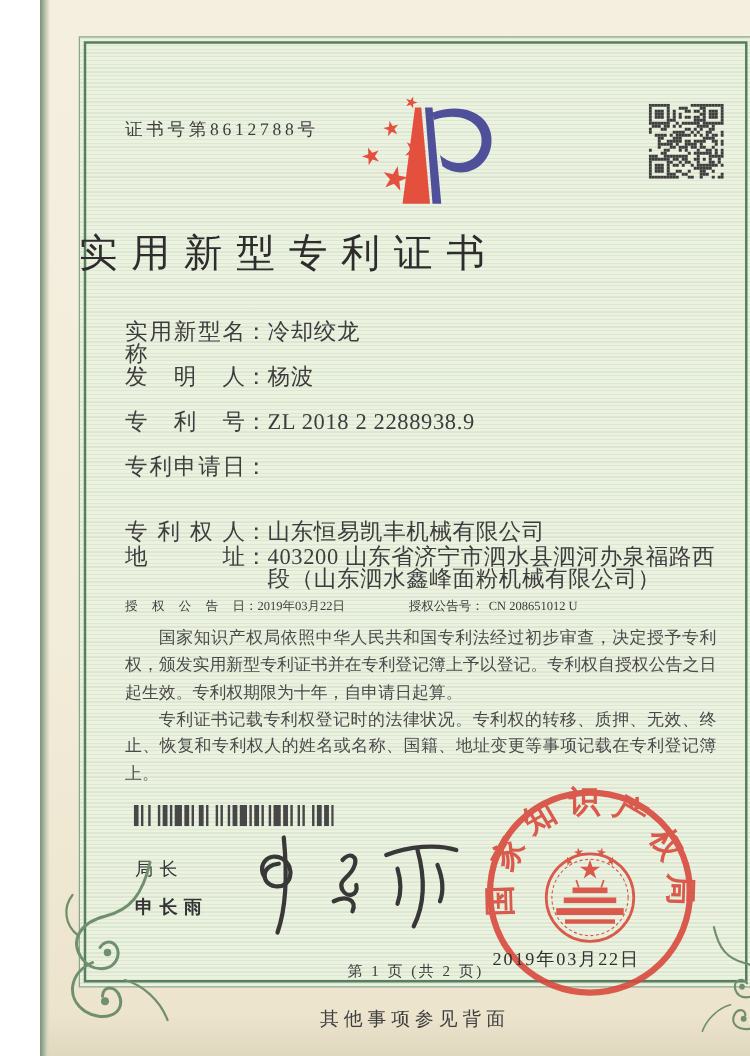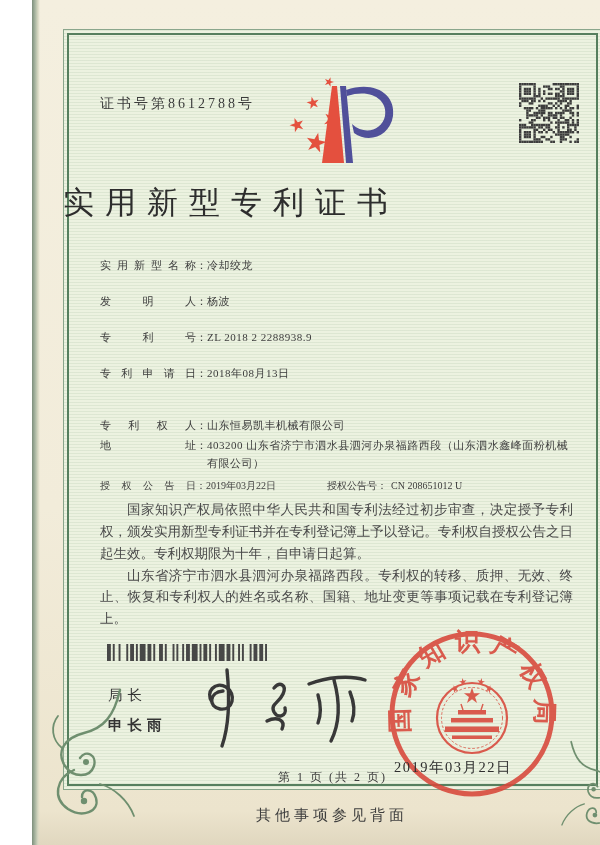--- a/index.html
+++ b/index.html
@@ -22,21 +22,21 @@
     content:"";position:absolute;left:3px;top:3px;right:3px;bottom:3px;
     border:2px solid #567f5e;pointer-events:none;
   }
   .abs{position:absolute;}
   .cert-no{left:68px;top:95px;font-size:14px;letter-spacing:3px;color:#3c3c3c;}
   .title{left:31px;top:182px;width:539px;text-align:left;font-size:31px;
     letter-spacing:11px;color:#2d2d2d;font-weight:400;}
   .logo{left:237px;top:70px;}
   .qr{left:487px;top:83px;}
   .field{left:68px;width:474px;display:flex;align-items:flex-start;
-    font-size:11px;line-height:18px;color:#3d3d3d;}
+    font-size:18px;line-height:18px;color:#3d3d3d;}
   .f-label{flex:0 0 96px;text-align:justify;text-align-last:justify;}
   .f-colon{flex:0 0 auto;}
   .f-value{flex:1;letter-spacing:0.5px;}
   .grant-pair{display:flex;font-size:10px;line-height:18px;color:#3d3d3d;}
   .g-label{flex:0 0 96px;text-align:justify;text-align-last:justify;}
   .paras{left:68px;top:499px;width:473px;font-size:13.5px;line-height:1.62;
     color:#4a4a4a;text-align:justify;}
   .paras p{margin:0;text-indent:2em;}
   .barcode{left:75px;top:644px;}
   .signer-title{left:76px;top:686px;font-size:14.5px;letter-spacing:5px;color:#343434;}
@@ -419,21 +419,20 @@
     <span class="f-value">杨波</span>
   </div>
   <div class="abs field" style="top:328px">
     <span class="f-label">专利号</span>
       <span class="f-colon">：</span>
     <span class="f-value">ZL 2018 2 2288938.9</span>
   </div>
   <div class="abs field" style="top:364px">
     <span class="f-label">专利申请日</span>
       <span class="f-colon">：</span>
-    <span class="f-value">2018年08月13日</span>
   </div>
   <div class="abs field" style="top:416px">
     <span class="f-label">专利权人</span>
       <span class="f-colon">：</span>
     <span class="f-value">山东恒易凯丰机械有限公司</span>
   </div>
   <div class="abs field" style="top:436px">
     <span class="f-label">地址</span>
       <span class="f-colon">：</span>
     <span class="f-value">403200 山东省济宁市泗水县泗河办泉福路西段（山东泗水鑫峰面粉机械有限公司）</span>
@@ -445,21 +444,21 @@
     <span>2019年03月22日</span>
   </div>
   <div class="abs grant-pair" style="left:295px;top:477px">
     <span>授权公告号</span>
       <span>：</span>
     <span style="margin-left:4px">CN 208651012 U</span>
   </div>
 
   <div class="abs paras">
     <p>国家知识产权局依照中华人民共和国专利法经过初步审查，决定授予专利权，颁发实用新型专利证书并在专利登记簿上予以登记。专利权自授权公告之日起生效。专利权期限为十年，自申请日起算。</p>
-    <p>山东省济宁市泗水县泗河办泉福路西段。专利权的转移、质押、无效、终止、恢复和专利权人的姓名或名称、国籍、地址变更等事项记载在专利登记簿上。</p>
+    <p>专利证书记载专利权登记时的法律状况。专利权的转移、质押、无效、终止、恢复和专利权人的姓名或名称、国籍、地址变更等事项记载在专利登记簿上。</p>
   </div>
 
   <svg class="abs barcode" id="barcode" width="160" height="17" viewBox="0 0 160 17">
       <rect x="0.00" y="0" width="3.86" height="17" fill="#474747"></rect>
       <rect x="5.78" y="0" width="1.93" height="17" fill="#474747"></rect>
       <rect x="11.57" y="0" width="1.93" height="17" fill="#474747"></rect>
       <rect x="19.28" y="0" width="1.93" height="17" fill="#474747"></rect>
       <rect x="23.13" y="0" width="3.86" height="17" fill="#474747"></rect>
       <rect x="28.92" y="0" width="1.93" height="17" fill="#474747"></rect>
       <rect x="32.77" y="0" width="5.78" height="17" fill="#474747"></rect>

